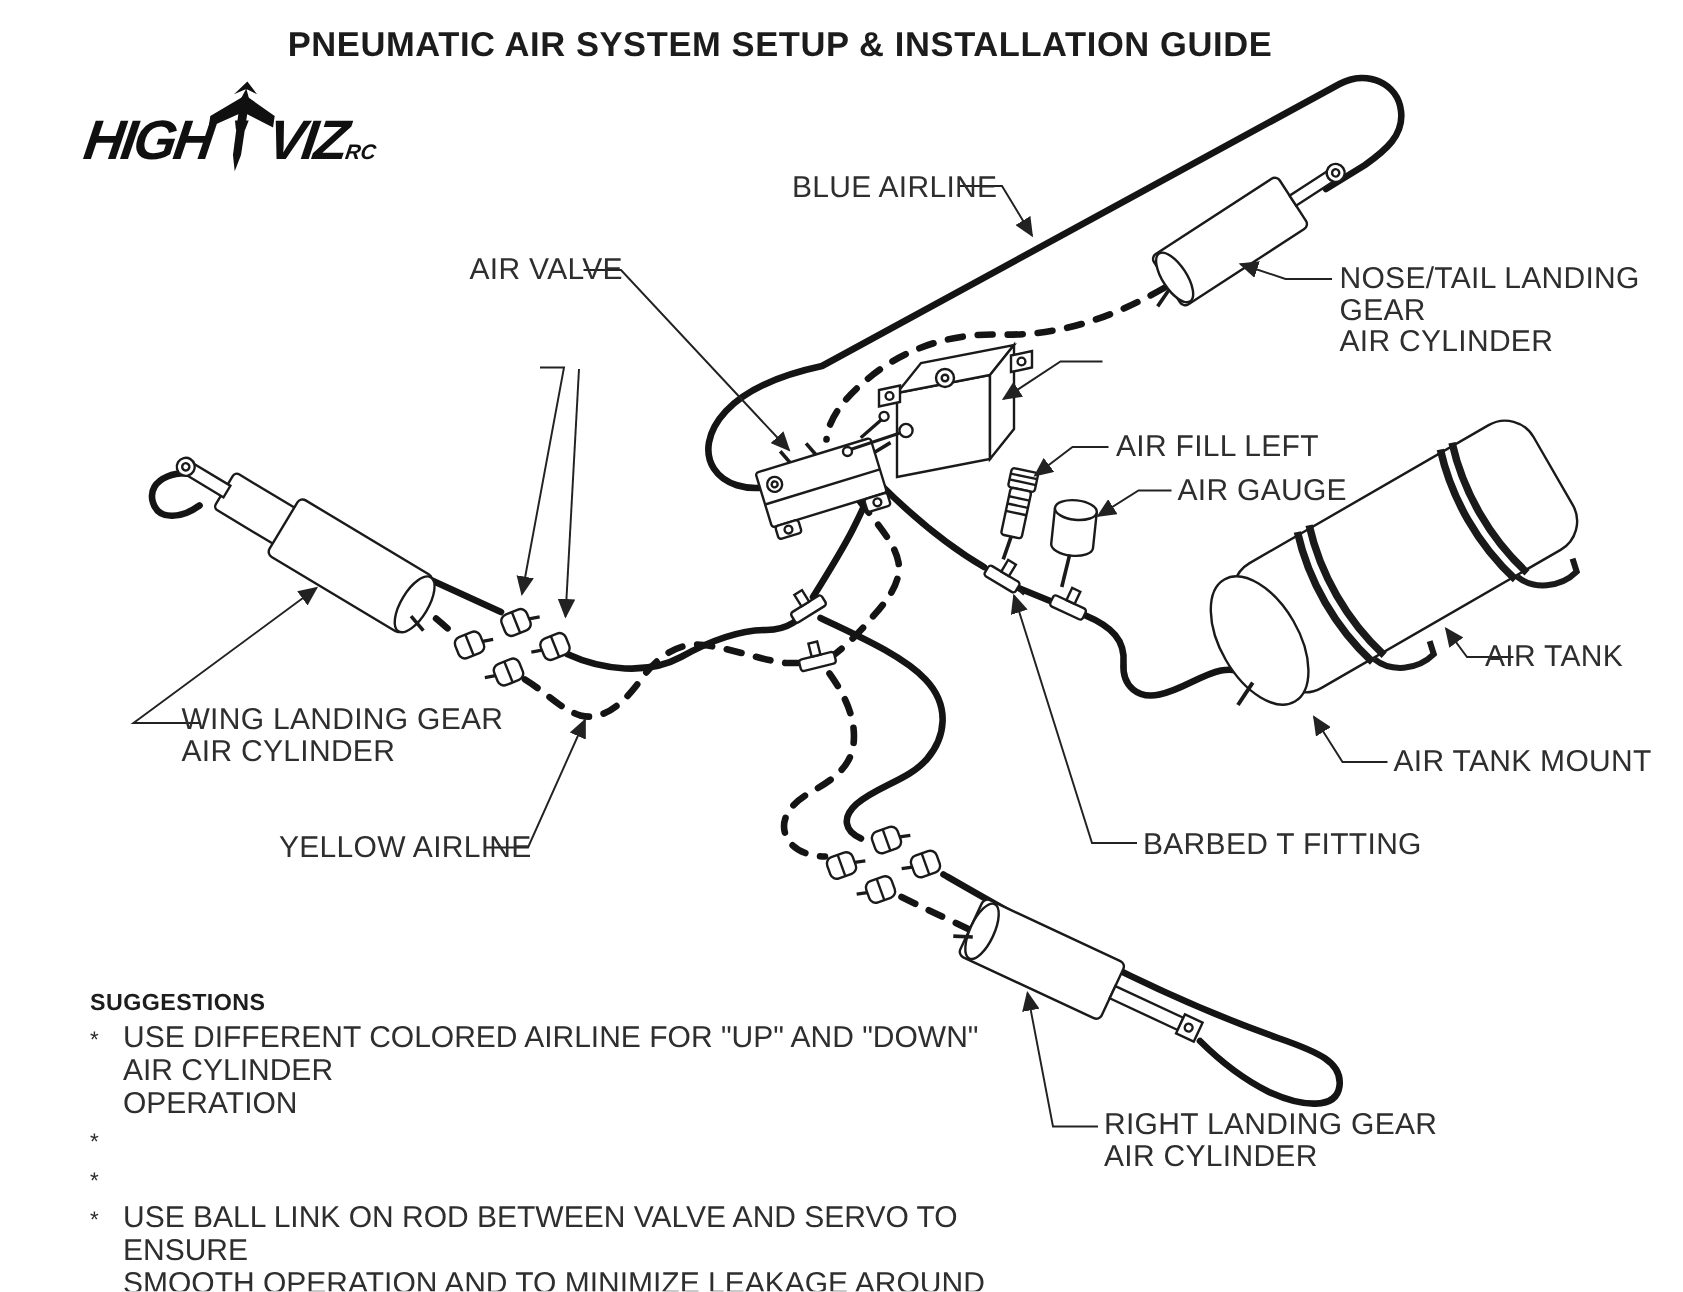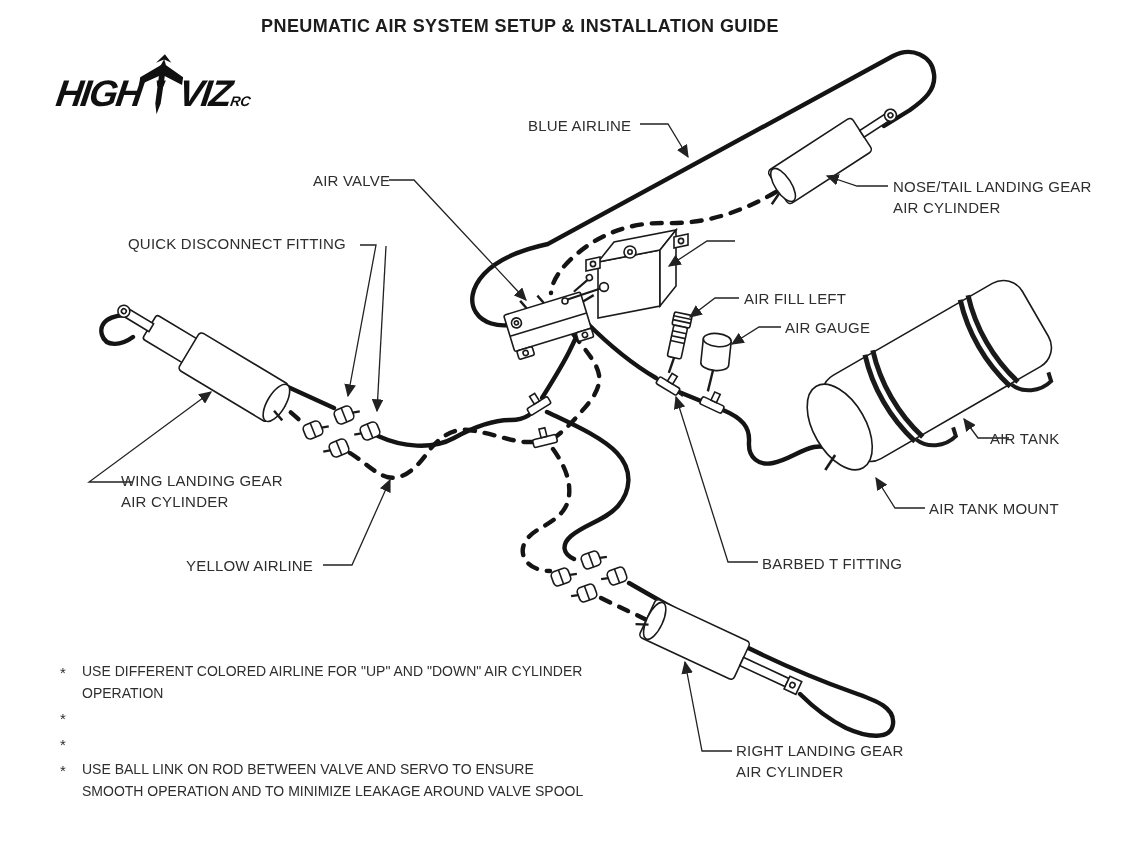--- a/index.html
+++ b/index.html
@@ -1,35 +1,35 @@
 <!DOCTYPE html>
 <html><head>
 <meta charset="utf-8">
 <style>
   html,body{margin:0;padding:0;background:#fff;}
   .page{position:relative;width:1122px;height:861px;background:#fff;
         font-family:"Liberation Sans",sans-serif;overflow:hidden;color:#2b2b2b;}
   .title{position:absolute;left:0;top:16px;width:1040px;text-align:center;
-         font-size:18px;font-weight:bold;letter-spacing:.4px;color:#1c1c1c;}
+         font-size:23px;font-weight:bold;letter-spacing:.4px;color:#1c1c1c;}
   
   .logo{position:absolute;left:58px;top:52px;display:flex;align-items:flex-end;
         transform:skewX(-8deg);color:#101010;}
   .logo .word{font-size:37px;font-weight:bold;font-style:italic;letter-spacing:-2px;line-height:1;}
   .logo .rc{font-size:14px;font-weight:bold;font-style:italic;margin:0 0 3px 1px;letter-spacing:0;}
   .logo svg{margin:0 -3px -6px -5px;}
   
-  .lbl{position:absolute;font-size:15px;line-height:21px;letter-spacing:.2px;
+  .lbl{position:absolute;font-size:20px;line-height:21px;letter-spacing:.2px;
        white-space:pre-line;color:#2e2e2e;}
   svg.diagram{position:absolute;left:0;top:0;}
   
   .sugg{position:absolute;left:60px;top:660px;width:620px;}
   .sugg .head{font-size:15.5px;font-weight:bold;letter-spacing:.3px;color:#1d1d1d;margin-bottom:3px;}
   .sg-row{display:flex;align-items:flex-start;margin-bottom:2px;}
   .sg-star{width:22px;flex:0 0 22px;font-size:15px;line-height:22px;padding-top:2px;}
-  .sg-text{font-size:14px;line-height:22px;white-space:pre-line;color:#2e2e2e;}
+  .sg-text{font-size:20px;line-height:22px;white-space:pre-line;color:#2e2e2e;}
 </style>
 </head>
 <body>
 
 <div class="page">
 
   <div class="title">PNEUMATIC AIR SYSTEM SETUP &amp; INSTALLATION GUIDE</div>
 
   <div class="logo">
     <span class="word">HIGH</span>
@@ -263,35 +263,35 @@
       <polyline points="925,508 895,508 876,478" marker-end="url(#arw)"></polyline>
       <polyline points="133,482 89,482 211,392" marker-end="url(#arw)"></polyline>
       <polyline points="323,565 352,565 390,480" marker-end="url(#arw)"></polyline>
       <polyline points="758,562 728,562 676,397" marker-end="url(#arw)"></polyline>
       <polyline points="732,751 702,751 685,662" marker-end="url(#arw)"></polyline>
     </g>
   </svg>
 
   <div class="lbl" style="left:528px;top:115px">BLUE AIRLINE</div>
   <div class="lbl" style="left:313px;top:170px">AIR VALVE</div>
-  <div class="lbl" style="left:128px;top:233px">QUICK DISCONNECT FITTING</div>
   <div class="lbl" style="left:893px;top:176px">NOSE/TAIL LANDING GEAR
 AIR CYLINDER</div>
   <div class="lbl" style="left:744px;top:288px">AIR FILL LEFT</div>
   <div class="lbl" style="left:785px;top:317px">AIR GAUGE</div>
   <div class="lbl" style="left:990px;top:428px">AIR TANK</div>
   <div class="lbl" style="left:929px;top:498px">AIR TANK MOUNT</div>
   <div class="lbl" style="left:121px;top:470px">WING LANDING GEAR
 AIR CYLINDER</div>
   <div class="lbl" style="left:186px;top:555px">YELLOW AIRLINE</div>
   <div class="lbl" style="left:762px;top:553px">BARBED T FITTING</div>
   <div class="lbl" style="left:736px;top:740px">RIGHT LANDING GEAR
 AIR CYLINDER</div>
 
   <div class="sugg">
+    <div class="head">SUGGESTIONS</div>
     <div class="sg-row">
       <span class="sg-star">*</span>
       <div class="sg-text">USE DIFFERENT COLORED AIRLINE  FOR "UP" AND "DOWN" AIR CYLINDER
 OPERATION</div>
     </div>
     <div class="sg-row">
       <span class="sg-star">*</span>
     </div>
     <div class="sg-row">
       <span class="sg-star">*</span>

